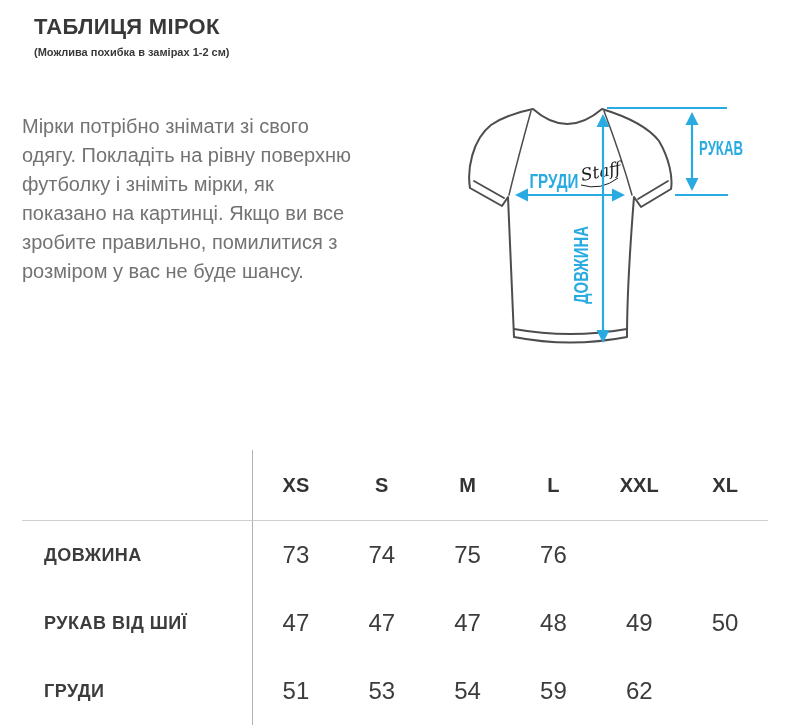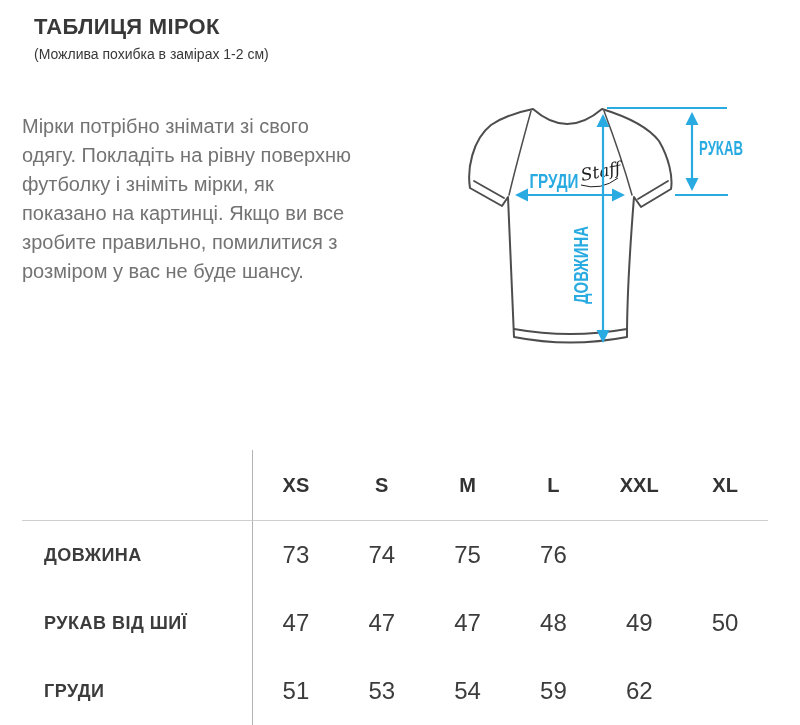--- a/index.html
+++ b/index.html
@@ -4,21 +4,21 @@
 <style>
   html,body{margin:0;padding:0;background:#fff;}
   .page{
     position:relative;width:800px;height:725px;background:#ffffff;
     font-family:"Liberation Sans","DejaVu Sans",sans-serif;color:#3a3a3a;
     overflow:hidden;
   }
   
   .hdr{position:absolute;left:22px;top:14px;margin-left:12px;}
   .hdr h1{margin:0;font-size:22px;font-weight:600;letter-spacing:.3px;color:#383838;}
-  .hdr .sub{margin:6px 0 0 0;font-size:14px;font-weight:400;color:#383838;}
+  .hdr .sub{margin:6px 0 0 0;font-size:11px;font-weight:700;color:#383838;}
   
   .desc{
     position:absolute;left:22px;top:112px;width:410px;
     font-size:20px;line-height:29px;color:#737373;white-space:pre-line;
   }
   
   .diagram{position:absolute;left:455px;top:85px;width:345px;height:280px;}
   
   .size-table{position:absolute;left:22px;top:450px;width:746px;}
   .trow{display:grid;grid-template-columns:231px repeat(6,1fr);height:68px;}

